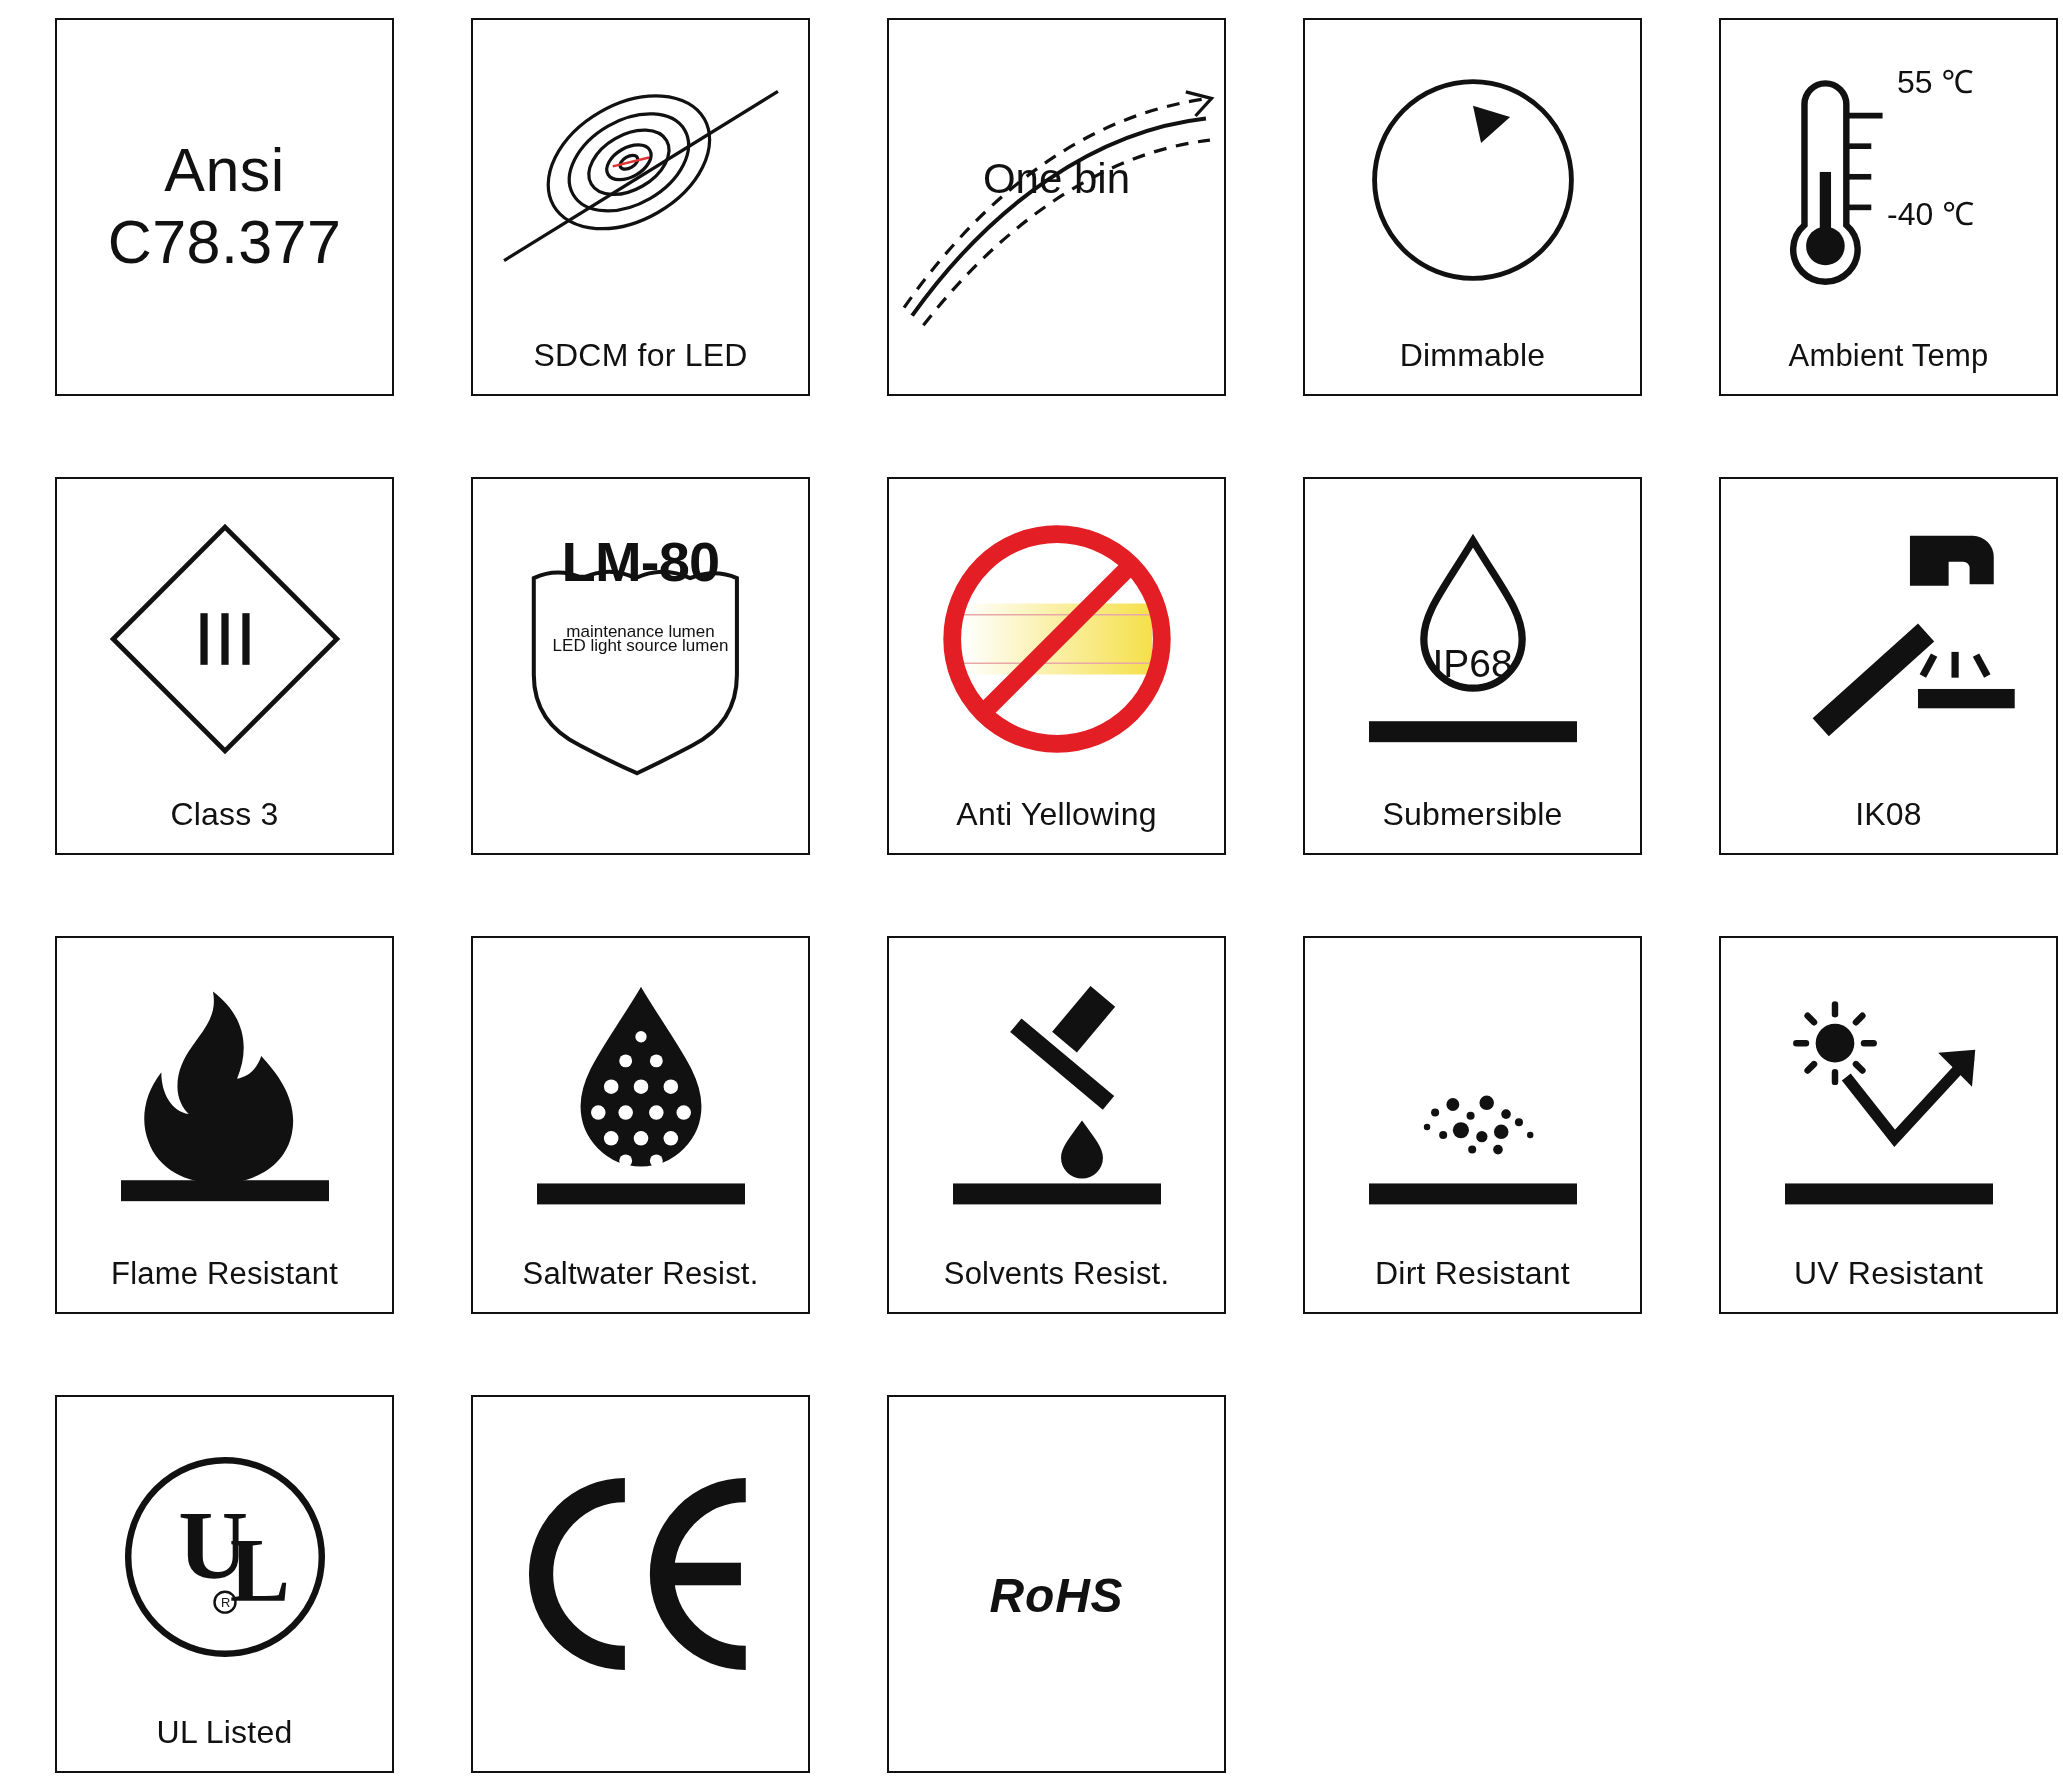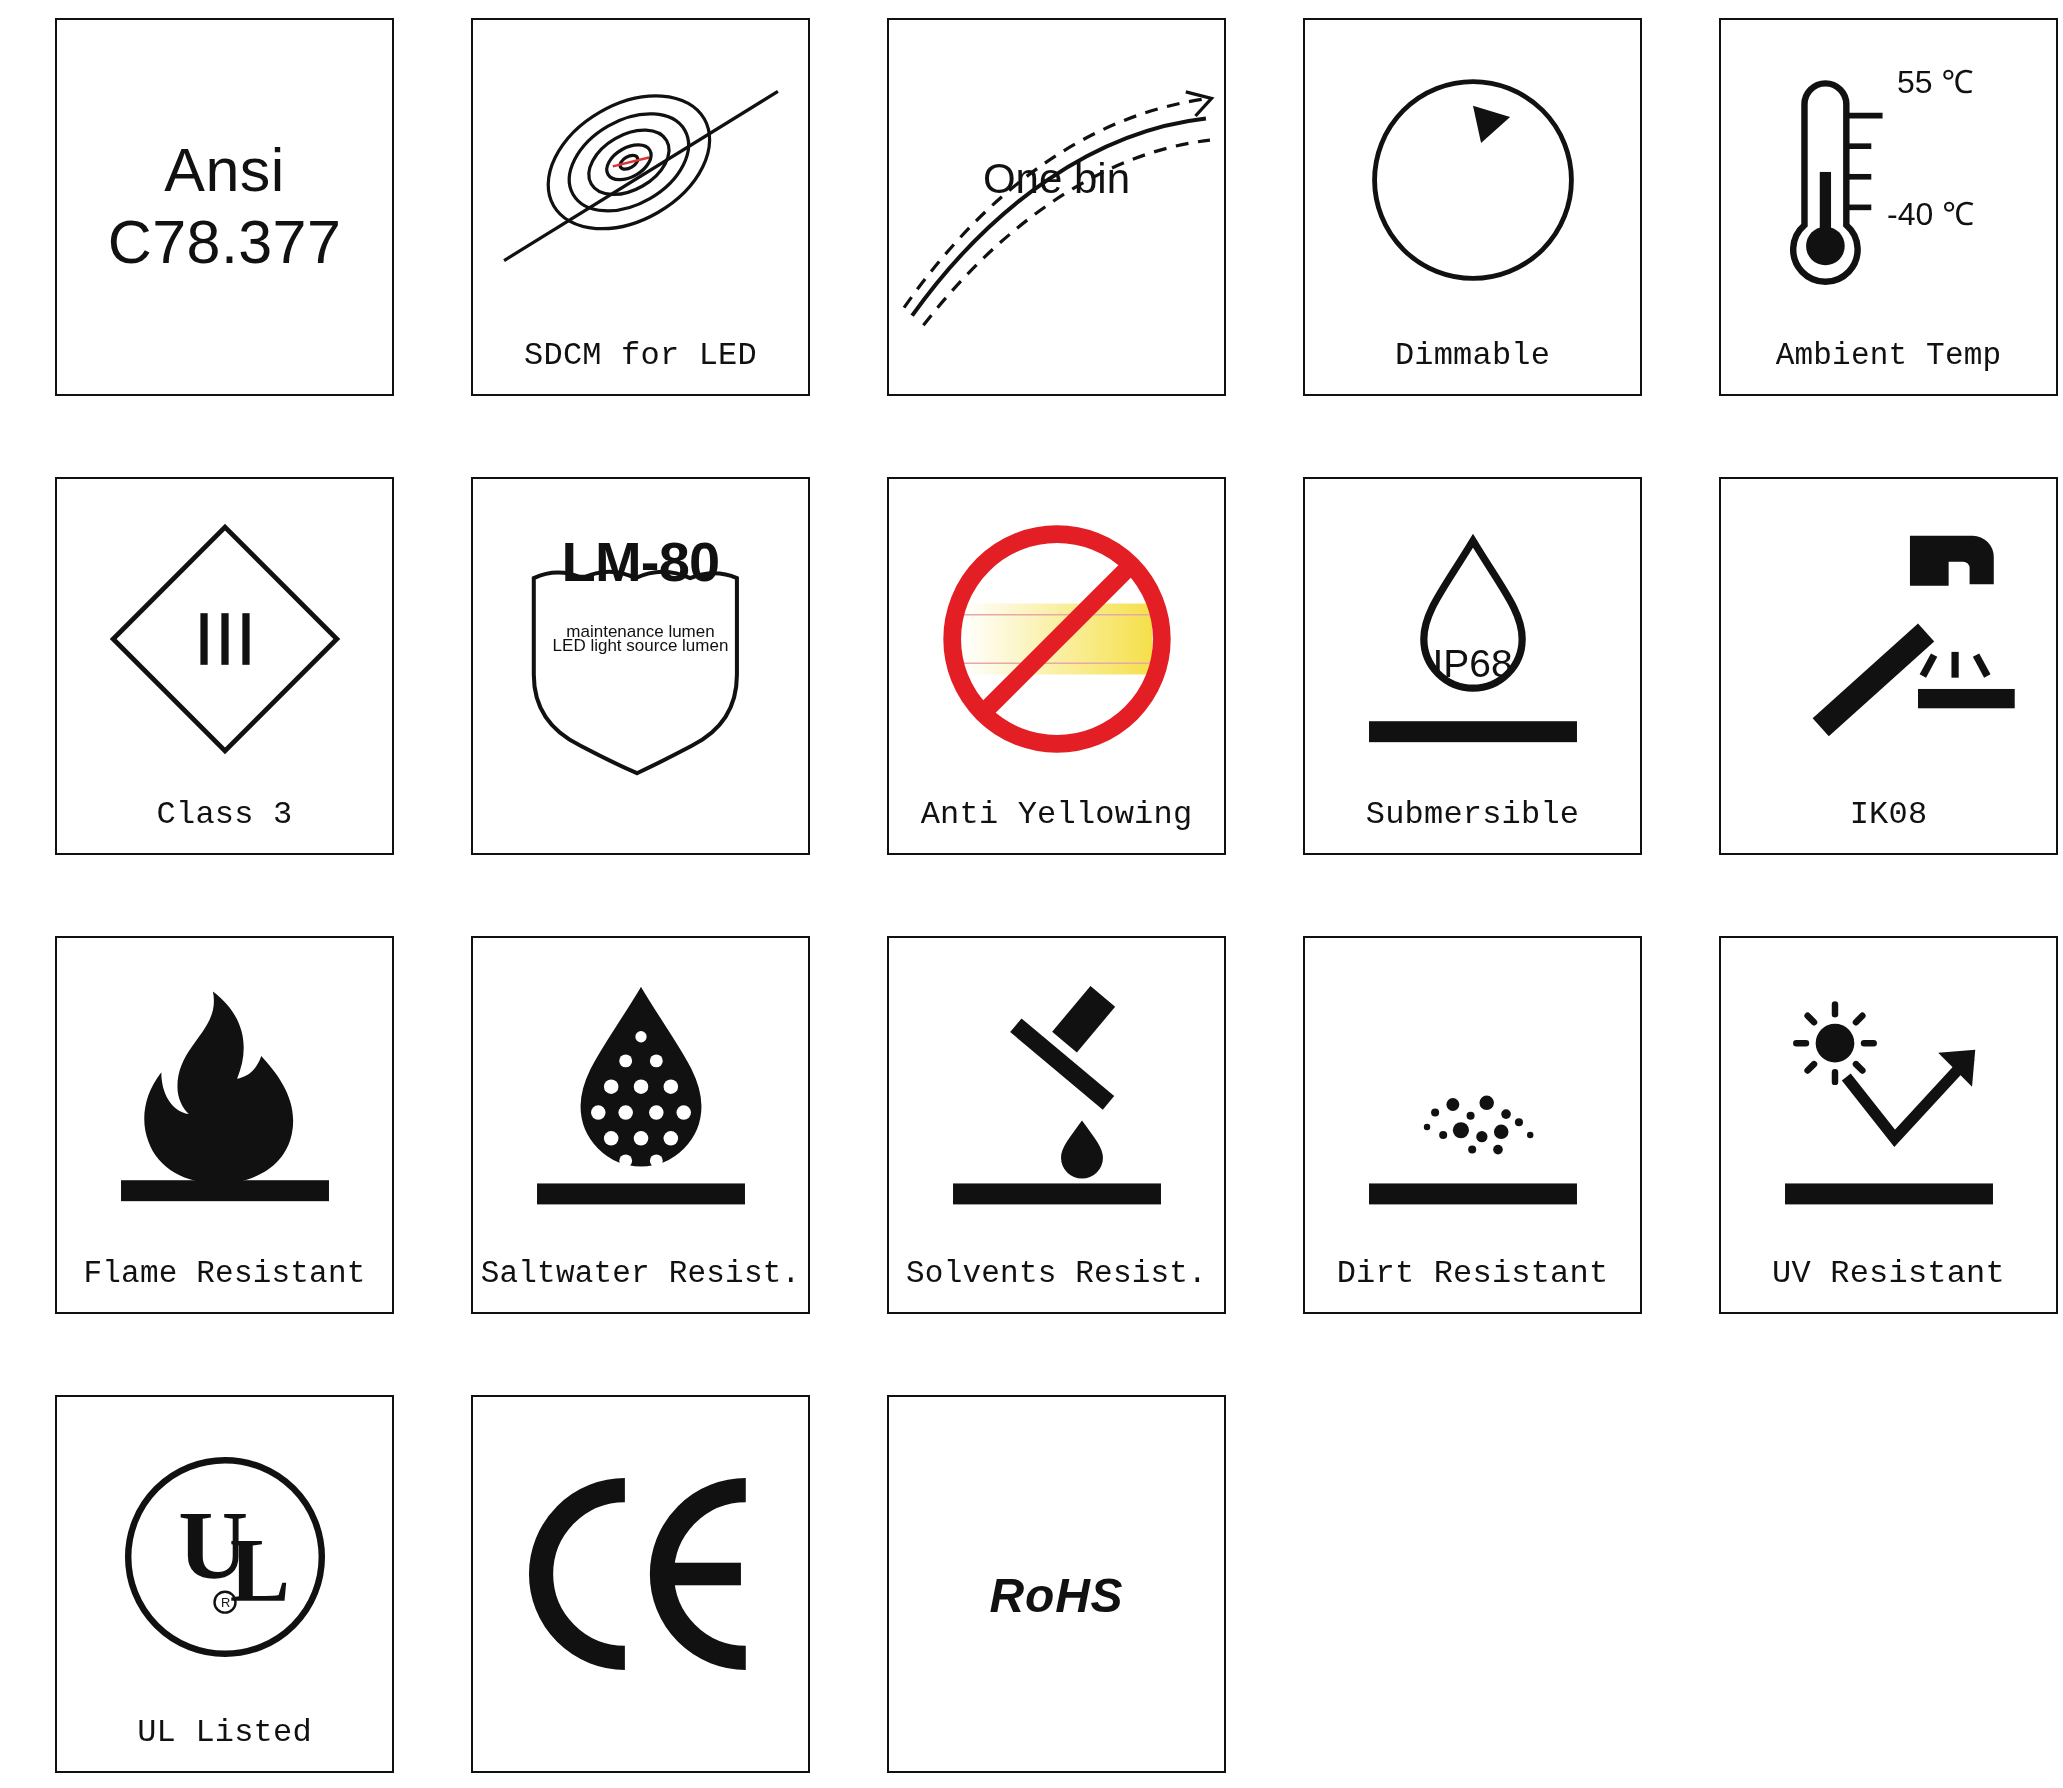--- a/index.html
+++ b/index.html
@@ -45,21 +45,20 @@
     overflow: hidden;
   }
   .art svg { display: block; }
   .caption {
     width: 100%;
     text-align: center;
     font-size: 32px;
     line-height: 1.05;
     padding-bottom: 21px;
     letter-spacing: 0.2px;
-    font-family: Liberation Mono, monospace;
   }
   .caption.small { font-size: 31px; }
 
   
   .bigtext {
     font-size: 61px;
     line-height: 1.18;
     text-align: center;
     width: 100%;
     letter-spacing: 0.4px;

